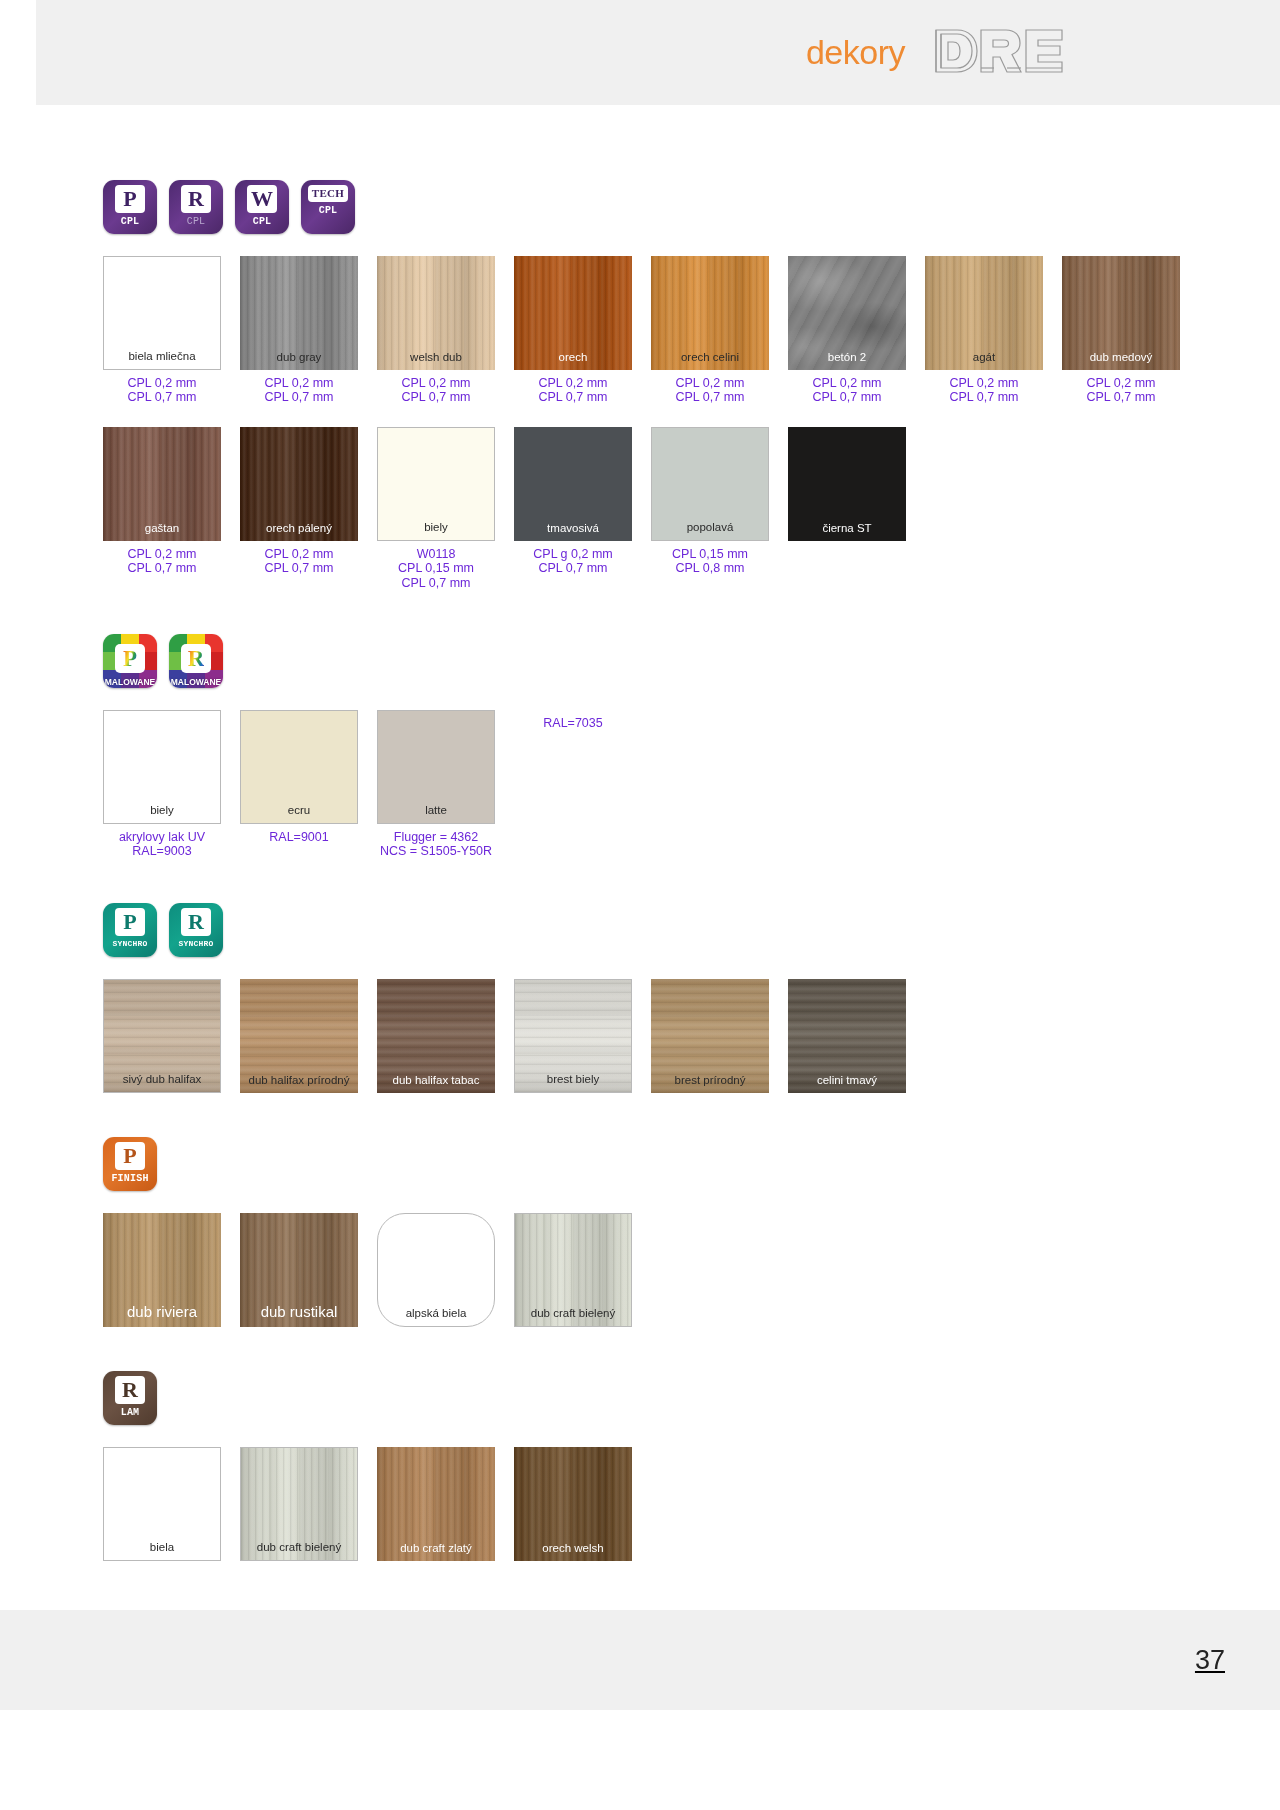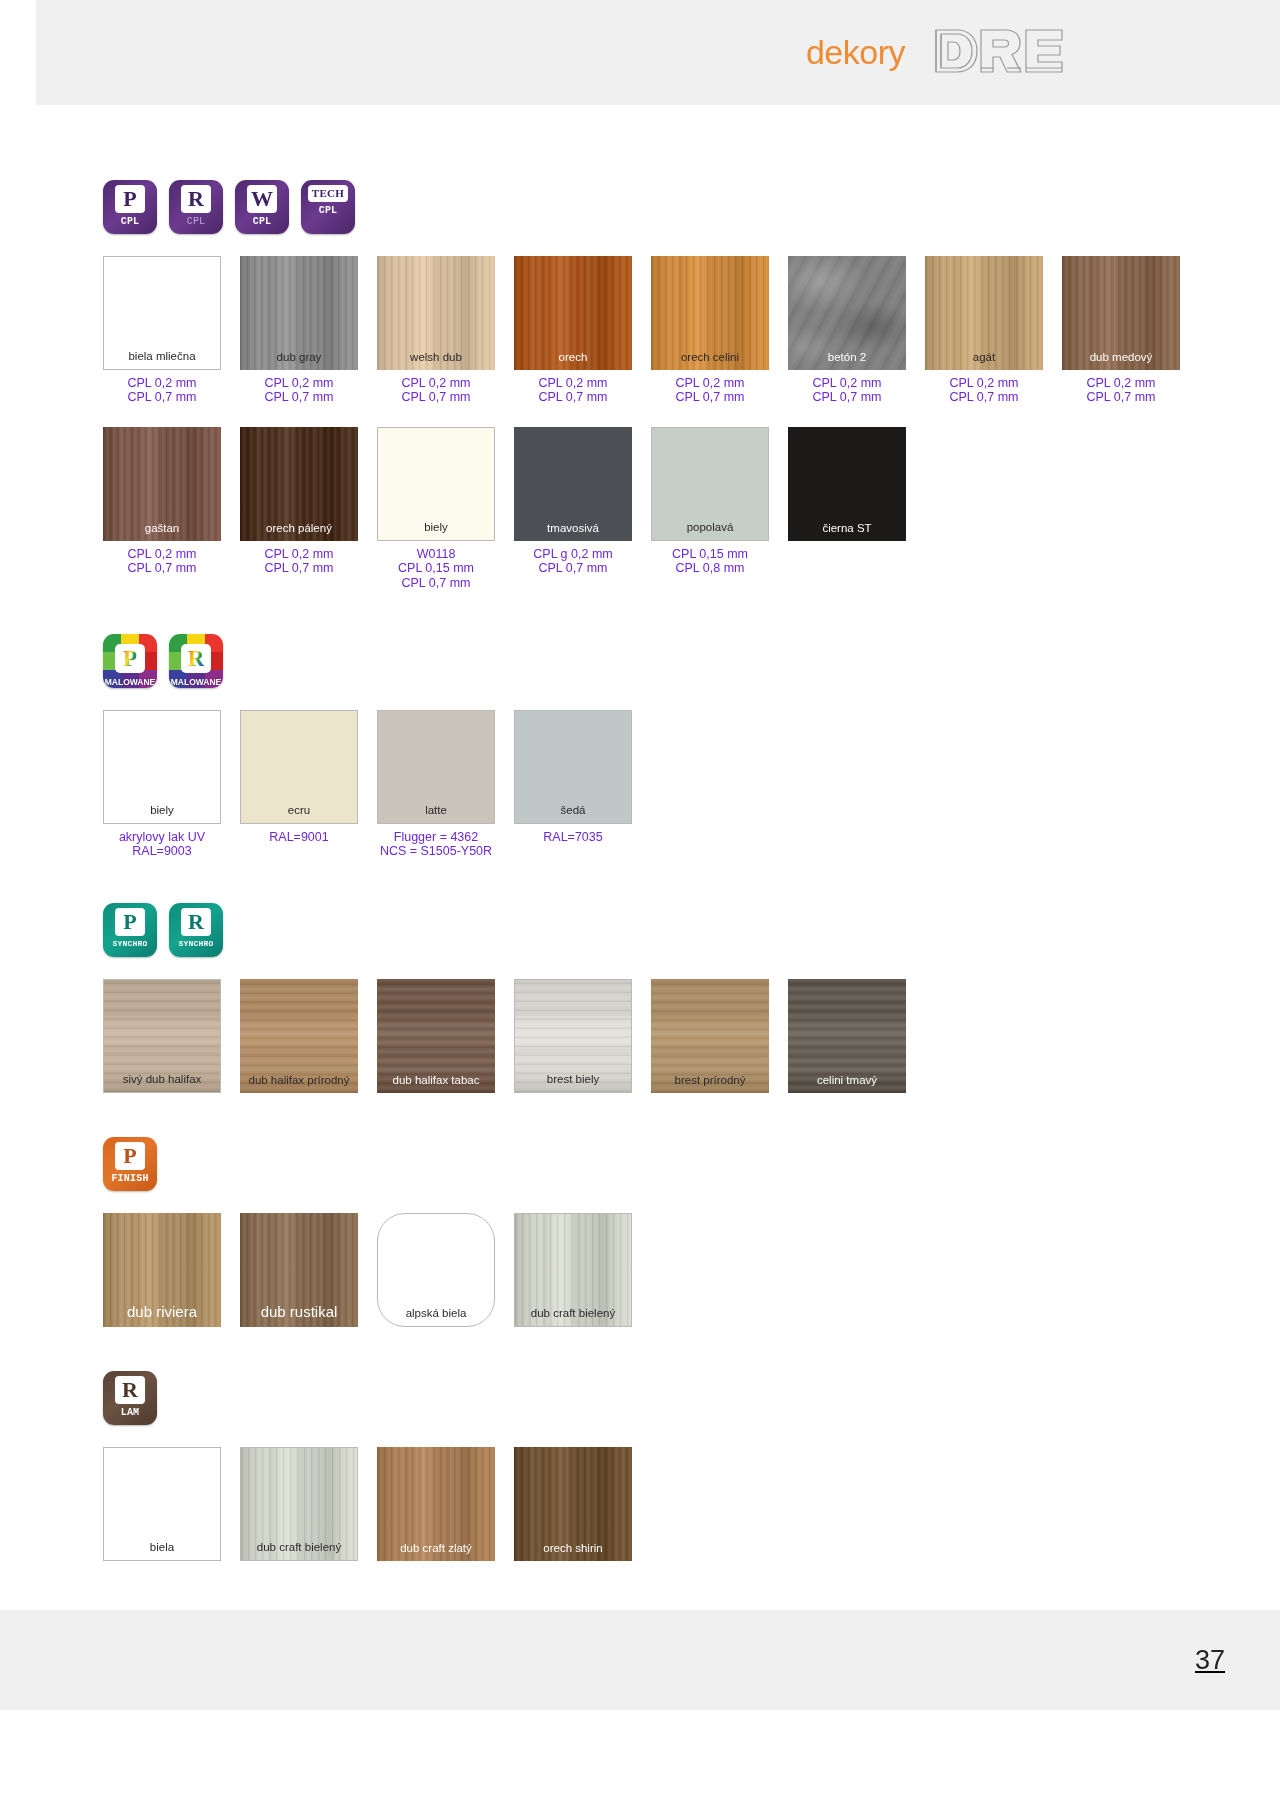--- a/index.html
+++ b/index.html
@@ -332,23 +332,20 @@
             <div class="spec">RAL=9001</div>
           </div>
           <div class="swatch-cell">
             <div class="swatch bordered" style="background-color:#cbc4bb;">
               <div class="sw-label dark">latte</div>
             </div>
             <div class="spec">Flugger = 4362
 NCS = S1505-Y50R</div>
           </div>
           <div class="swatch-cell">
-            <div class="swatch bordered" style="background-color:#c0c7c7;">
-              <div class="sw-label dark">šedá</div>
-            </div>
             <div class="spec">RAL=7035</div>
           </div>
         </div>
       </div>
       <div class="section">
         <div class="badge-row">
           <div class="badge synchro">
             <div class="tile">
               <span class="glyph" style="color: rgb(13, 122, 108);">P</span>
             </div>
@@ -446,21 +443,21 @@
               <div class="sw-label dark">dub craft bielený</div>
             </div>
           </div>
           <div class="swatch-cell">
             <div class="swatch" style="background-color:#b07f50;background-image:repeating-linear-gradient(90deg, rgba(0,0,0,.10) 0px, rgba(0,0,0,0) 2px, rgba(255,255,255,.09) 4px, rgba(0,0,0,0) 7px),repeating-linear-gradient(90deg, rgba(0,0,0,.055) 0px, rgba(0,0,0,0) 11px, rgba(255,255,255,.05) 19px, rgba(0,0,0,0) 29px),linear-gradient(90deg, rgba(0,0,0,.12), rgba(255,255,255,.07) 38%, rgba(0,0,0,.14) 72%, rgba(255,255,255,.04));">
               <div class="sw-label light">dub craft zlatý</div>
             </div>
           </div>
           <div class="swatch-cell">
             <div class="swatch" style="background-color:#6b4a25;background-image:repeating-linear-gradient(90deg, rgba(0,0,0,.10) 0px, rgba(0,0,0,0) 2px, rgba(255,255,255,.09) 4px, rgba(0,0,0,0) 7px),repeating-linear-gradient(90deg, rgba(0,0,0,.055) 0px, rgba(0,0,0,0) 11px, rgba(255,255,255,.05) 19px, rgba(0,0,0,0) 29px),linear-gradient(90deg, rgba(0,0,0,.12), rgba(255,255,255,.07) 38%, rgba(0,0,0,.14) 72%, rgba(255,255,255,.04));">
-              <div class="sw-label light">orech shirin</div>
+              <div class="sw-label light">orech welsh</div>
             </div>
           </div>
         </div>
       </div>
     </div>
 
   <div class="footer">
     <div class="page-num">37</div>
   </div>
 </div>

